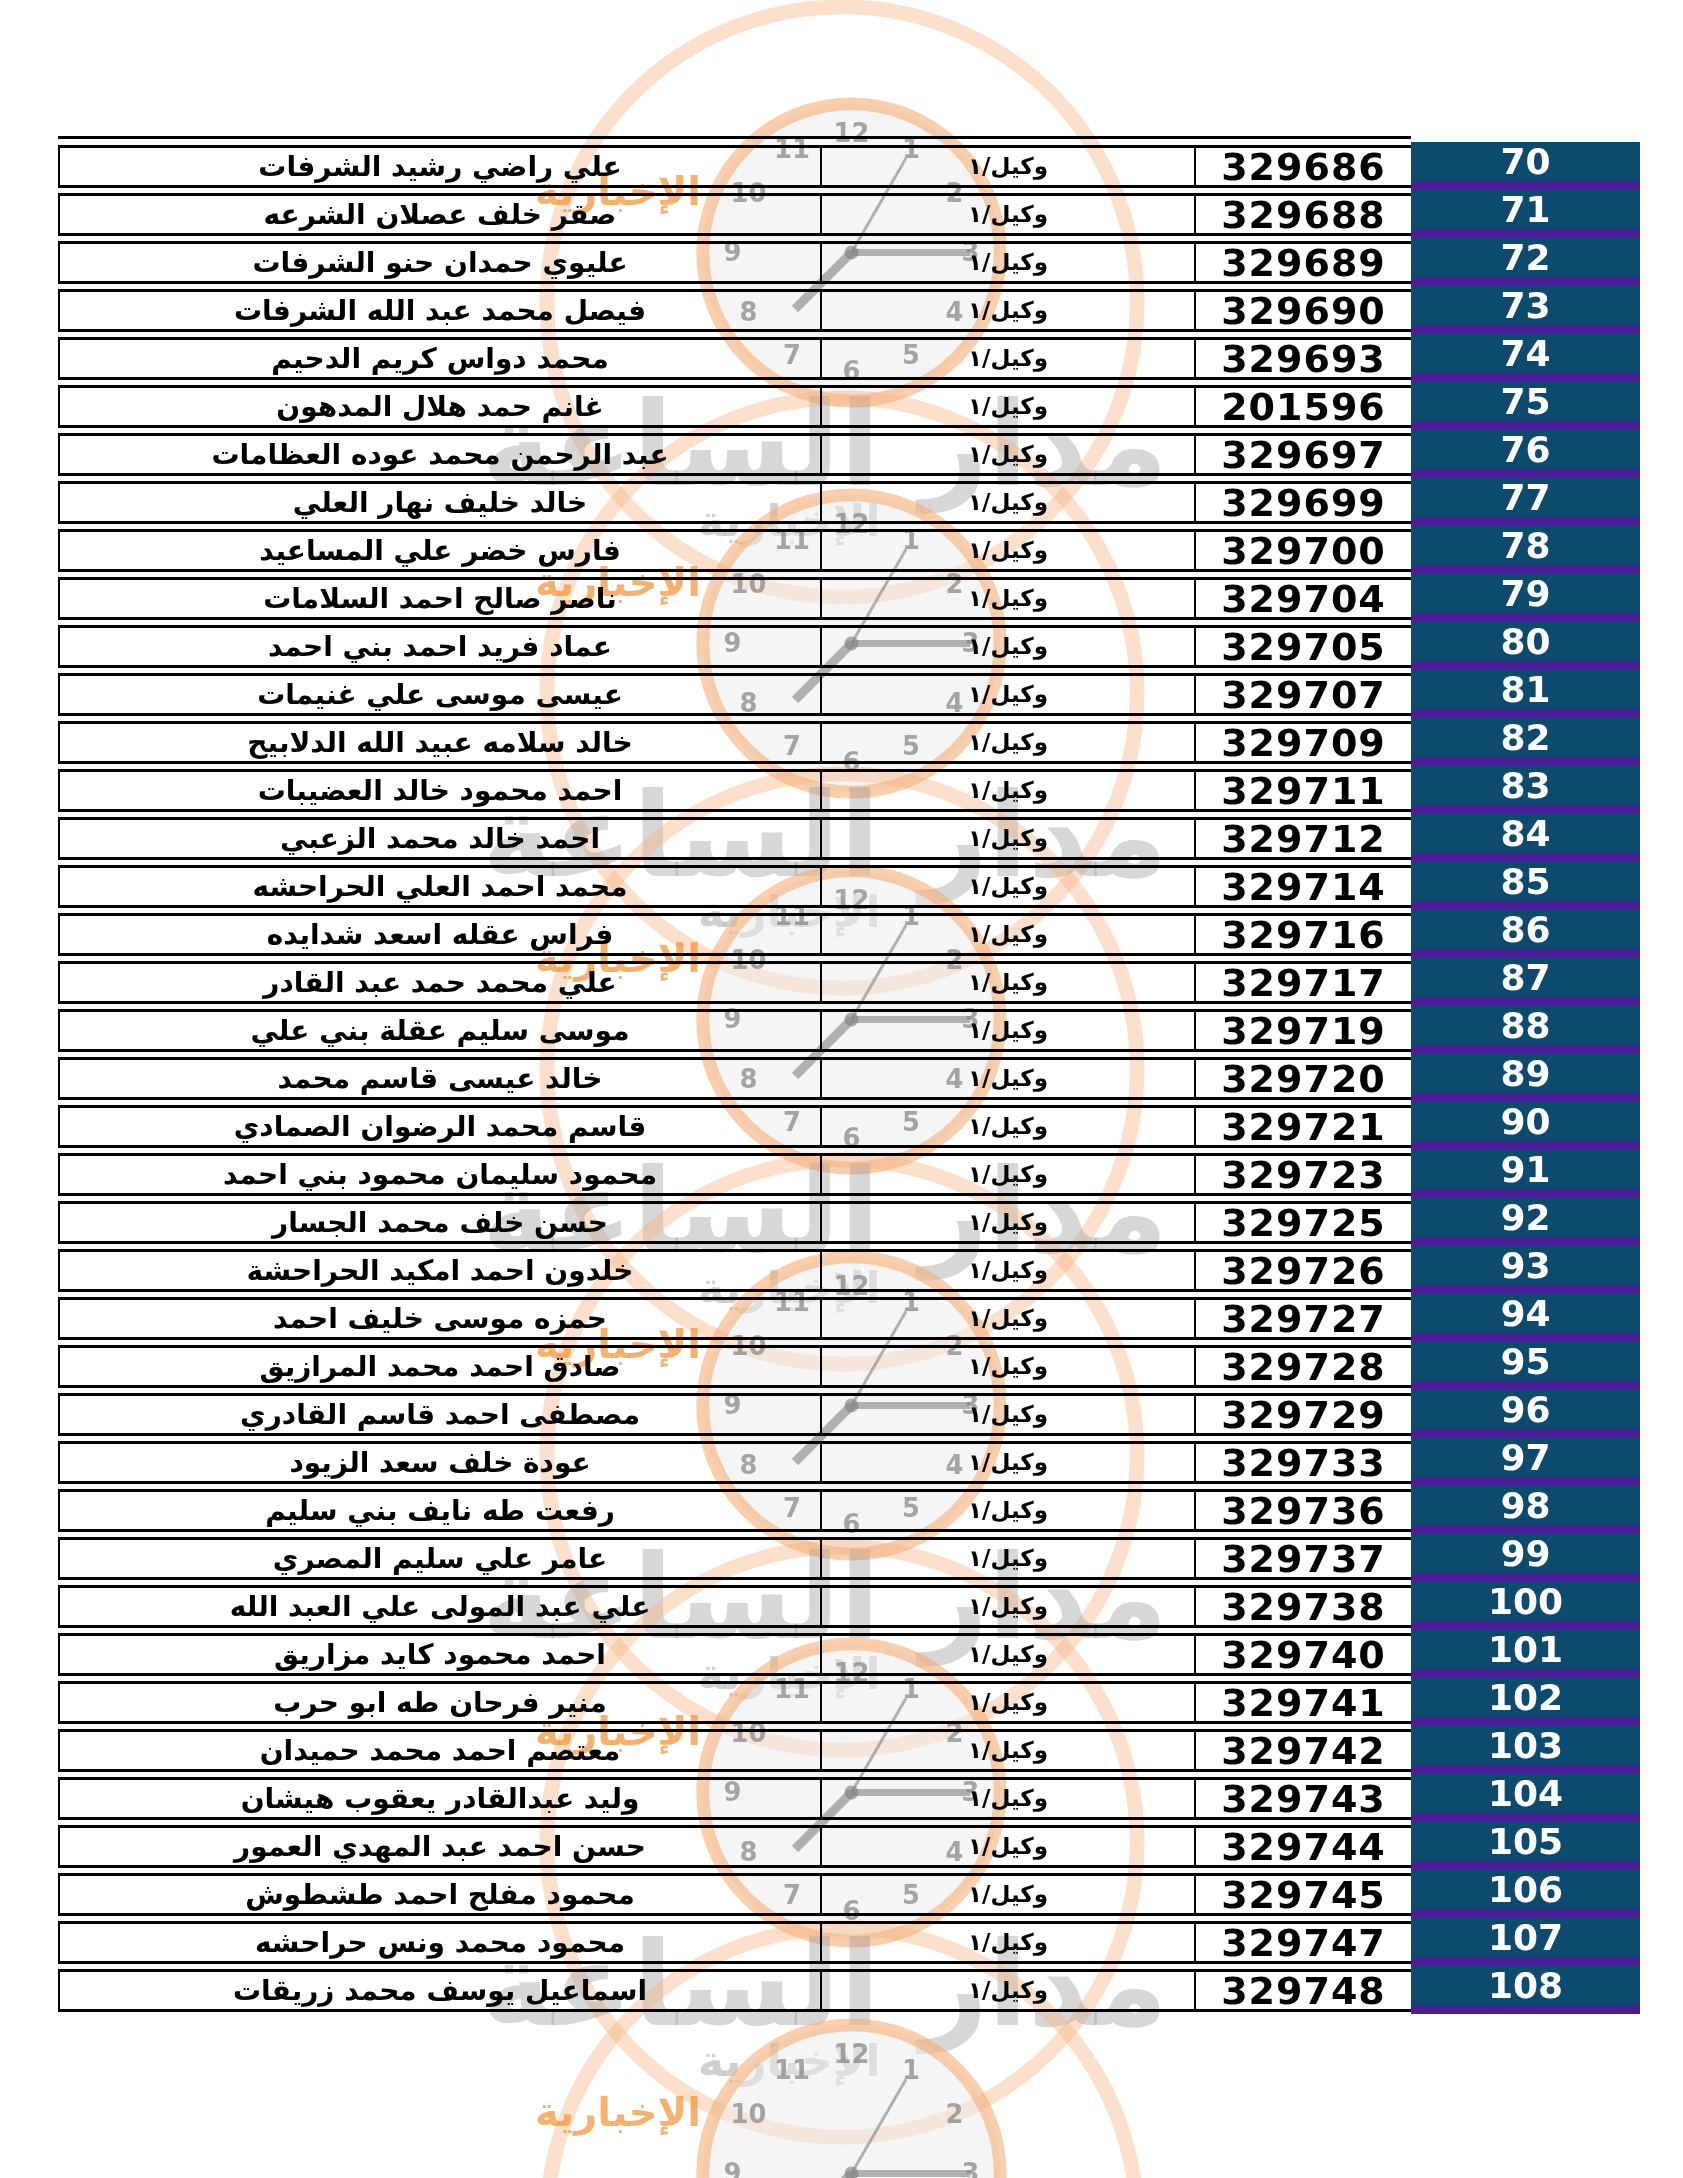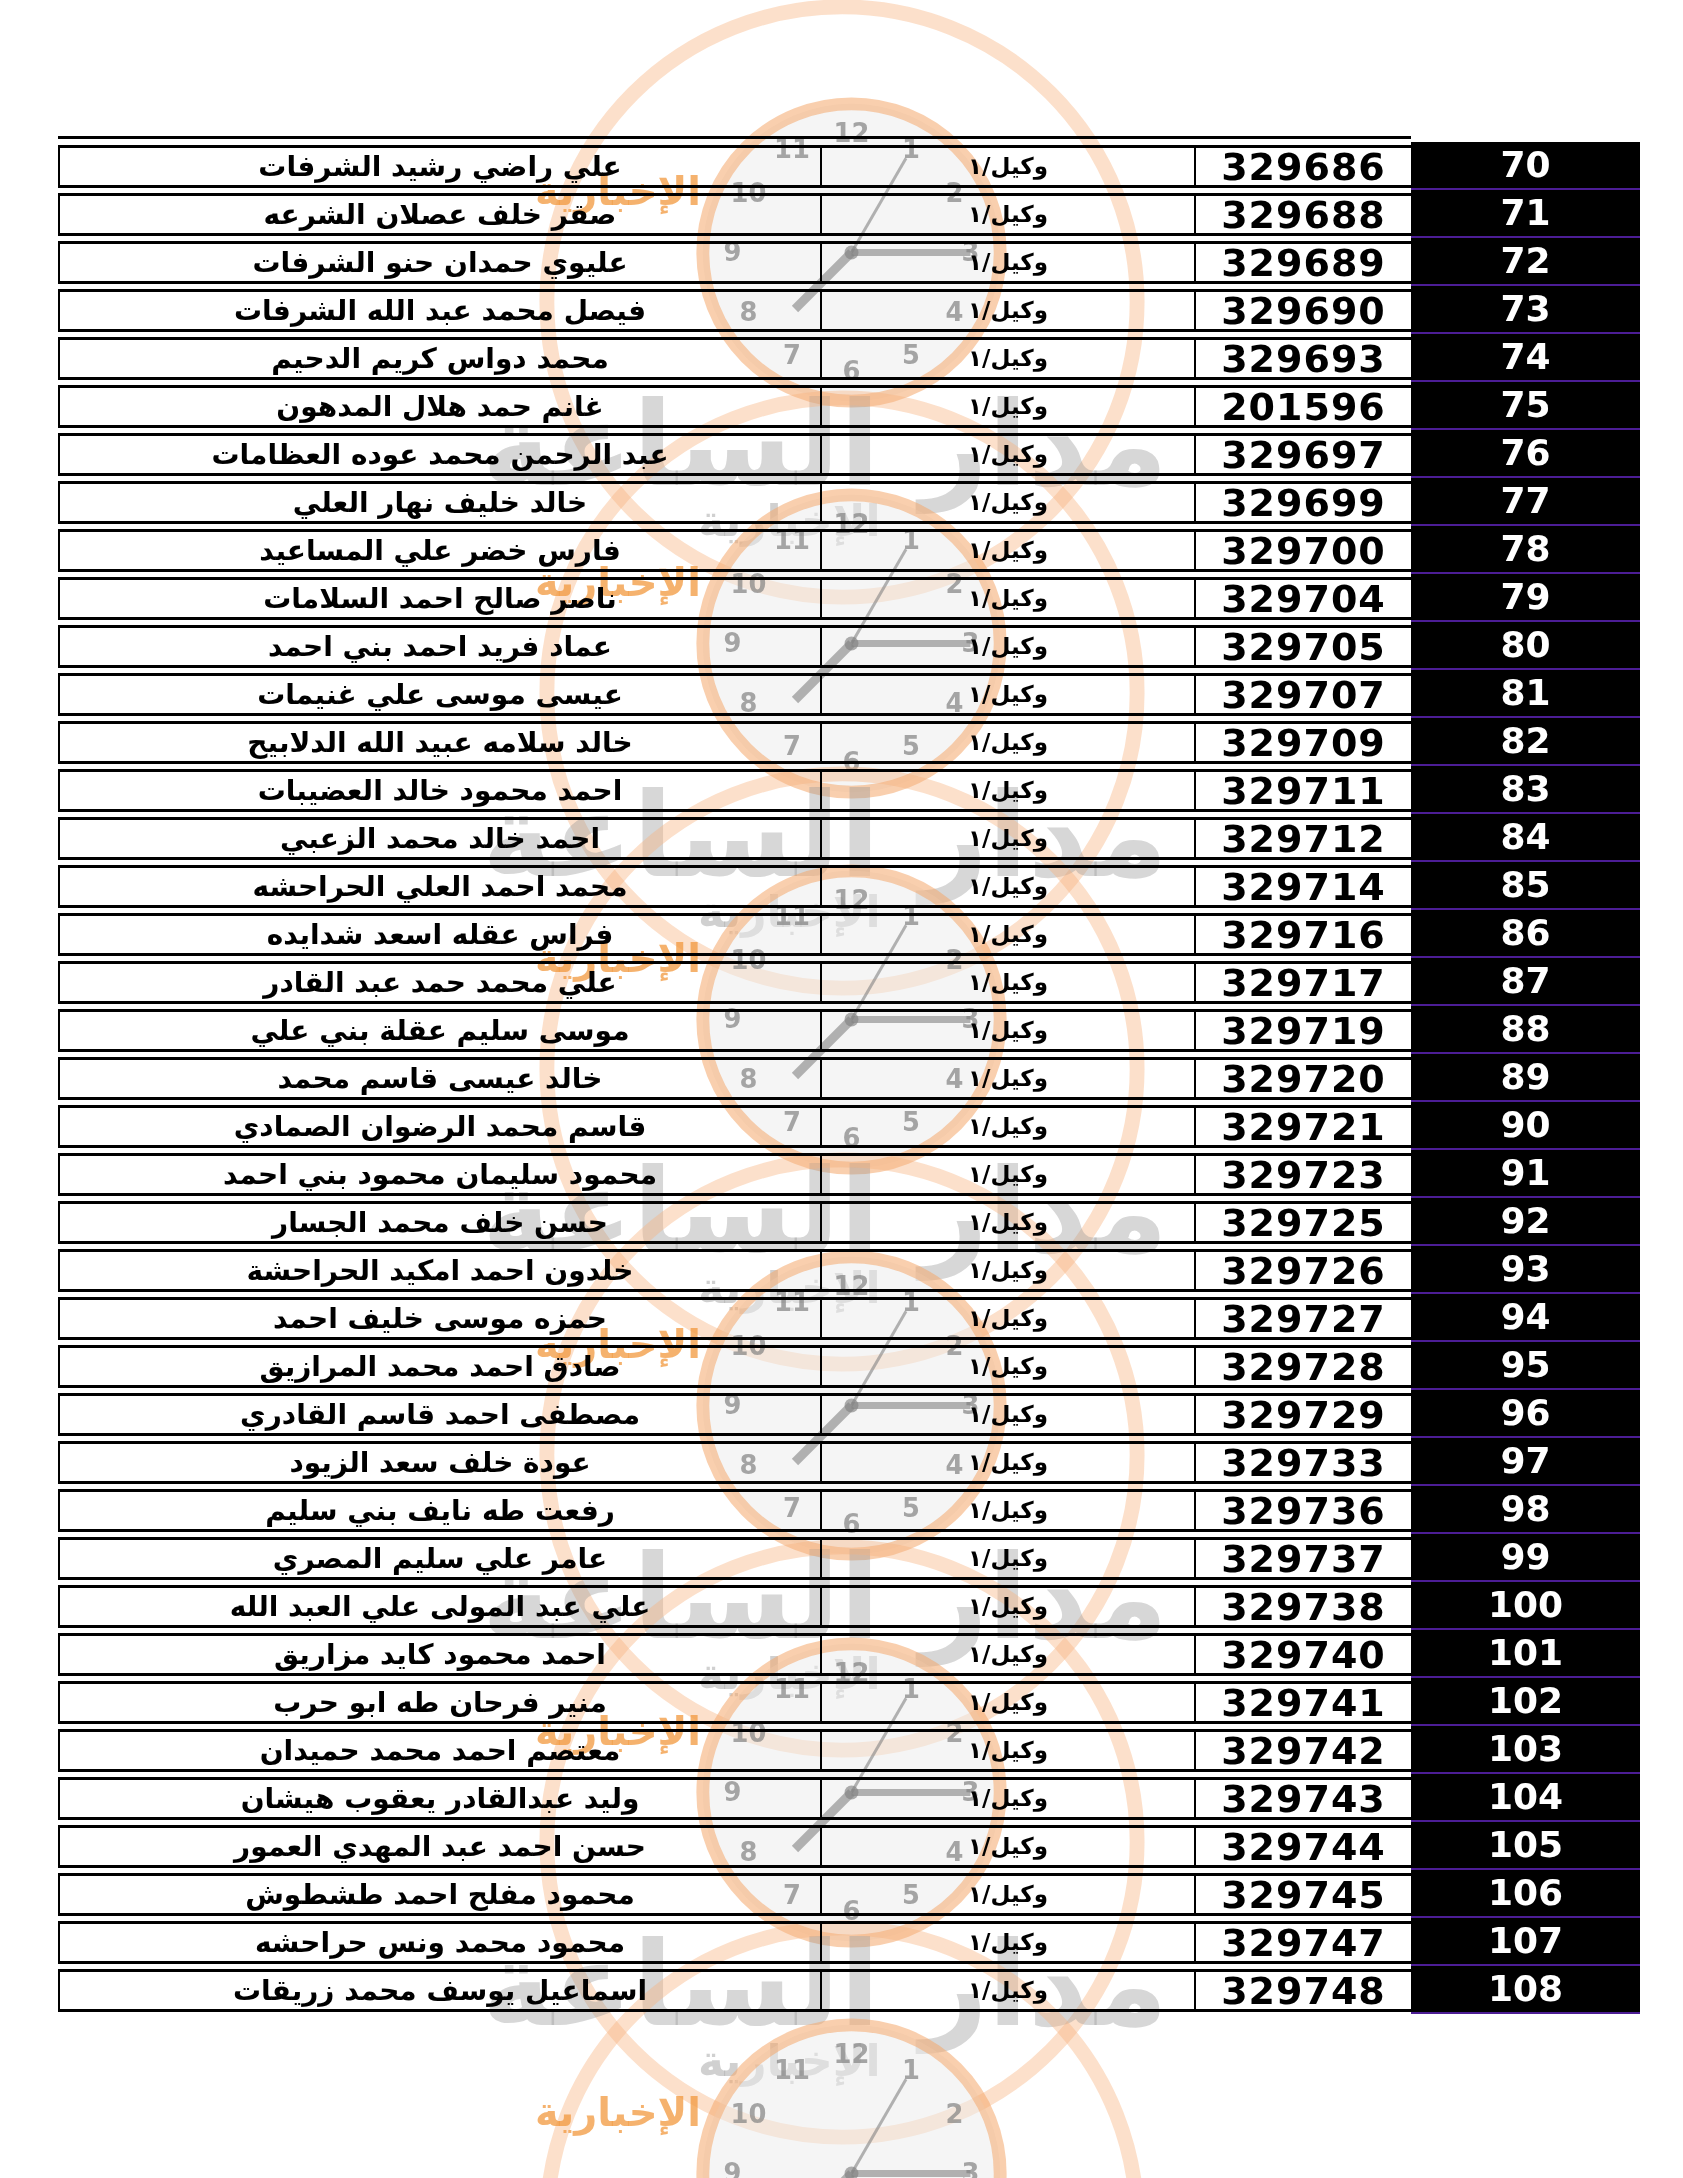--- a/index.html
+++ b/index.html
@@ -33,22 +33,22 @@
   .row{display:flex;height:43px;margin-bottom:5px;align-items:flex-start;}
   .cell{
     box-sizing:border-box;height:43px;display:flex;align-items:center;justify-content:center;
     background:transparent;font-weight:bold;color:#000;line-height:1;
   }
   .c-name{width:764px;border:solid #000;border-width:3px 2px 3px 2px;font-size:28px;direction:rtl;}
   .c-role{width:374px;border:solid #000;border-width:3px 2px 3px 0;font-size:23px;direction:rtl;}
   .c-num{width:215px;border:solid #000;border-width:3px 0 3px 0;font-size:38px;letter-spacing:1px;}
   .c-idx{
     width:229px;height:48px;margin-top:-3px;
-    background:#000000;color:#ffffff;font-size:36px;
-    border:none;border-bottom:2px solid #4c1d95;
+    background:#0c4a6e;color:#ffffff;font-size:36px;
+    border:none;border-bottom:8px solid #4c1d95;
   }
 </style>
 </head>
 <body>
 
 <div id="wm-layer">
     <div class="wm" style="top: -5px;">
       <svg width="614" height="614" class="wm-ring" viewBox="0 0 620 620">
         <circle cx="310" cy="310" r="298" fill="none" stroke="rgba(247,178,124,0.40)" stroke-width="15"></circle>
       </svg>

